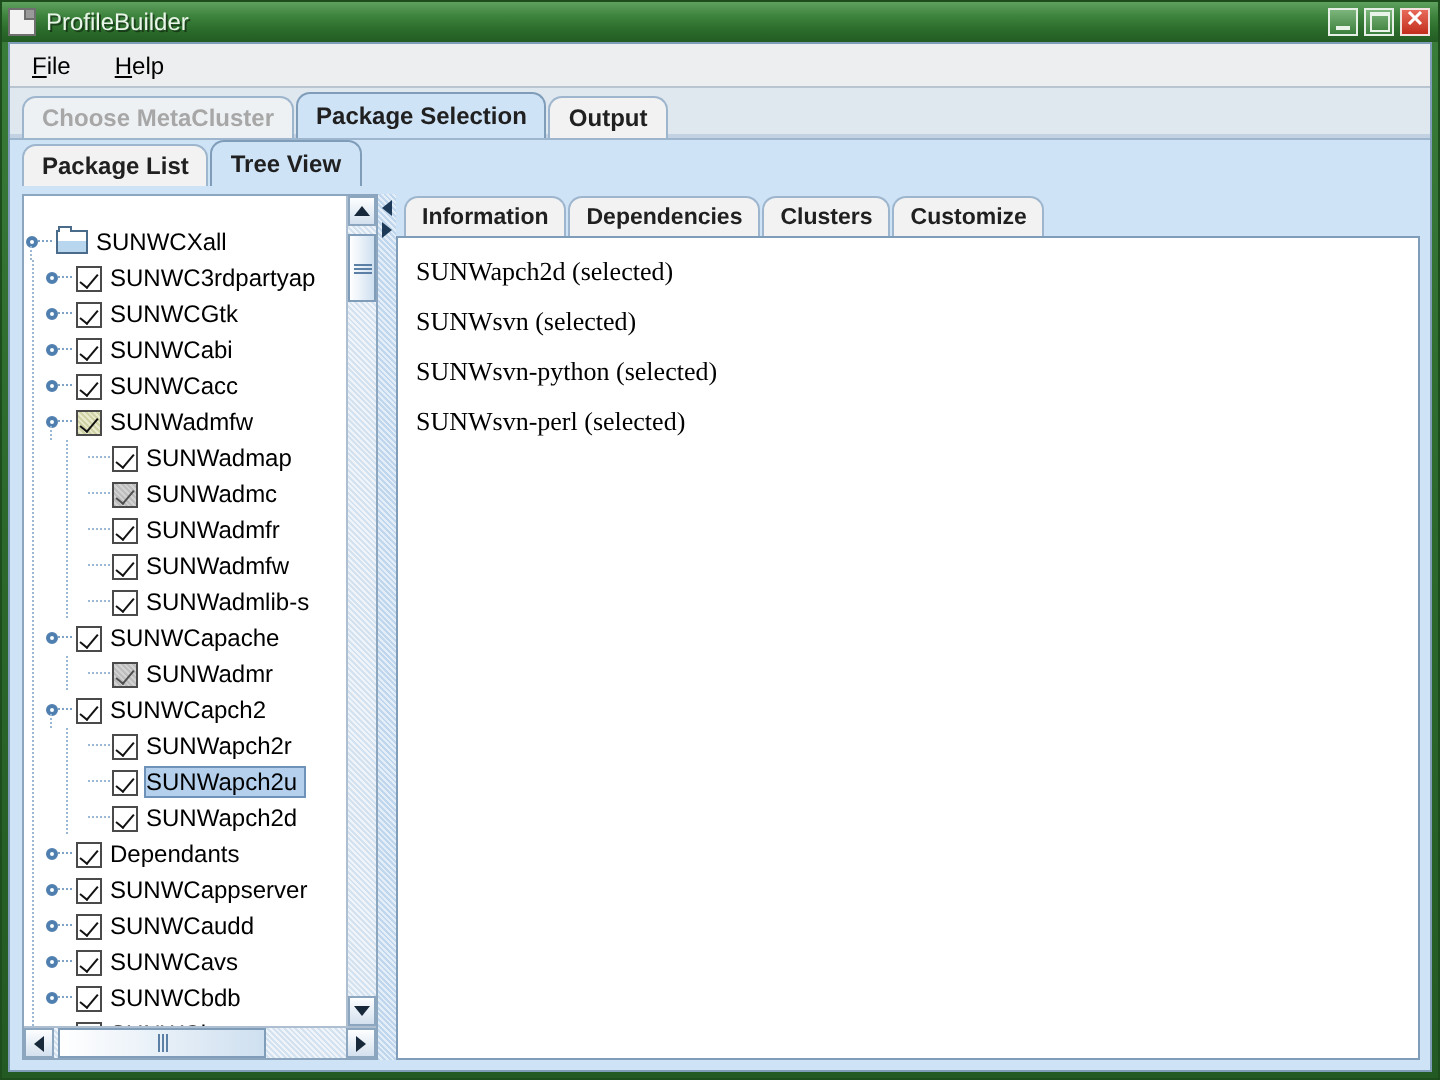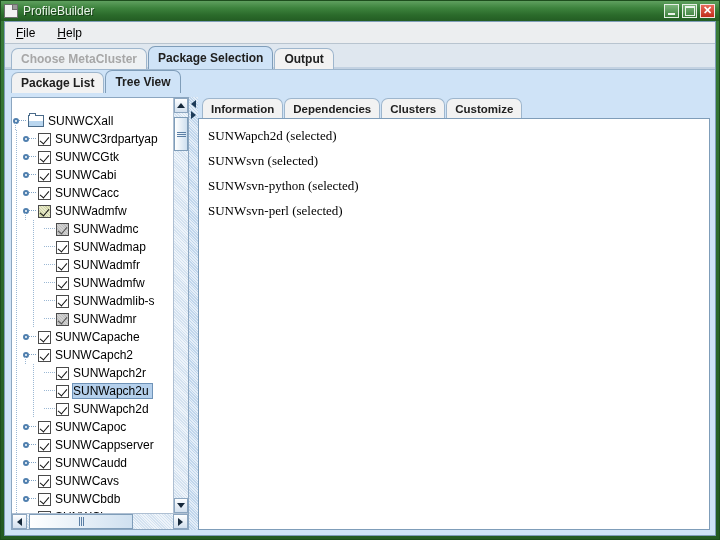--- a/index.html
+++ b/index.html
@@ -486,43 +486,43 @@
                 <span class="tlabel">SUNWadmfw</span>
               </div>
               <div class="trow">
                 <div class="indent" style="width: 28px;">
                   <div class="vline" style="left: 4px;"></div>
                   <div class="vline" style="left: 21px;"></div>
                 </div>
                 <div class="elbow">
                   <span class="h"></span>
                 </div>
+                <div class="cbox checked"></div>
+                <span class="tlabel">SUNWadmap</span>
+              </div>
+              <div class="trow">
+                <div class="indent" style="width: 28px;">
+                  <div class="vline" style="left: 4px;"></div>
+                  <div class="vline" style="left: 21px;"></div>
+                </div>
+                <div class="elbow">
+                  <span class="h"></span>
+                </div>
                 <div class="cbox checked locked"></div>
                 <span class="tlabel">SUNWadmc</span>
               </div>
               <div class="trow">
                 <div class="indent" style="width: 28px;">
                   <div class="vline" style="left: 4px;"></div>
                   <div class="vline" style="left: 21px;"></div>
                 </div>
                 <div class="elbow">
                   <span class="h"></span>
                 </div>
                 <div class="cbox checked"></div>
-                <span class="tlabel">SUNWadmap</span>
-              </div>
-              <div class="trow">
-                <div class="indent" style="width: 28px;">
-                  <div class="vline" style="left: 4px;"></div>
-                  <div class="vline" style="left: 21px;"></div>
-                </div>
-                <div class="elbow">
-                  <span class="h"></span>
-                </div>
-                <div class="cbox checked"></div>
                 <span class="tlabel">SUNWadmfr</span>
               </div>
               <div class="trow">
                 <div class="indent" style="width: 28px;">
                   <div class="vline" style="left: 4px;"></div>
                   <div class="vline" style="left: 21px;"></div>
                 </div>
                 <div class="elbow">
                   <span class="h"></span>
                 </div>
@@ -532,47 +532,47 @@
               <div class="trow">
                 <div class="indent" style="width: 28px;">
                   <div class="vline" style="left: 4px;"></div>
                   <div class="vline" style="left: 21px;"></div>
                 </div>
                 <div class="elbow">
                   <span class="h"></span>
                 </div>
                 <div class="cbox checked"></div>
                 <span class="tlabel">SUNWadmlib-s</span>
+              </div>
+              <div class="trow">
+                <div class="indent" style="width: 10px;">
+                  <div class="vline" style="left: 4px;"></div>
+                </div>
+                <div class="handle">
+                  <span class="knob"></span>
+                  <span class="stub"></span>
+                </div>
+                <div class="cbox checked"></div>
+                <span class="tlabel">SUNWCapache</span>
               </div>
               <div class="trow">
                 <div class="indent" style="width: 28px;">
                   <div class="vline" style="left: 4px;"></div>
                   <div class="vline" style="left: 21px;"></div>
                 </div>
                 <div class="elbow">
                   <span class="h"></span>
                 </div>
                 <div class="cbox checked locked"></div>
                 <span class="tlabel">SUNWadmr</span>
               </div>
               <div class="trow">
                 <div class="indent" style="width: 10px;">
                   <div class="vline" style="left: 4px;"></div>
                 </div>
-                <div class="handle">
-                  <span class="knob"></span>
-                  <span class="stub"></span>
-                </div>
-                <div class="cbox checked"></div>
-                <span class="tlabel">SUNWCapache</span>
-              </div>
-              <div class="trow">
-                <div class="indent" style="width: 10px;">
-                  <div class="vline" style="left: 4px;"></div>
-                </div>
                 <div class="handle expanded">
                   <span class="knob"></span>
                   <span class="stub"></span>
                   <span class="stub2"></span>
                 </div>
                 <div class="cbox checked"></div>
                 <span class="tlabel">SUNWCapch2</span>
               </div>
               <div class="trow">
                 <div class="indent" style="width: 28px;">
@@ -609,21 +609,21 @@
               </div>
               <div class="trow">
                 <div class="indent" style="width: 10px;">
                   <div class="vline" style="left: 4px;"></div>
                 </div>
                 <div class="handle">
                   <span class="knob"></span>
                   <span class="stub"></span>
                 </div>
                 <div class="cbox checked"></div>
-                <span class="tlabel">SUNWCapoc</span>
+                <span class="tlabel">Dependants</span>
               </div>
               <div class="trow">
                 <div class="indent" style="width: 10px;">
                   <div class="vline" style="left: 4px;"></div>
                 </div>
                 <div class="handle">
                   <span class="knob"></span>
                   <span class="stub"></span>
                 </div>
                 <div class="cbox checked"></div>

